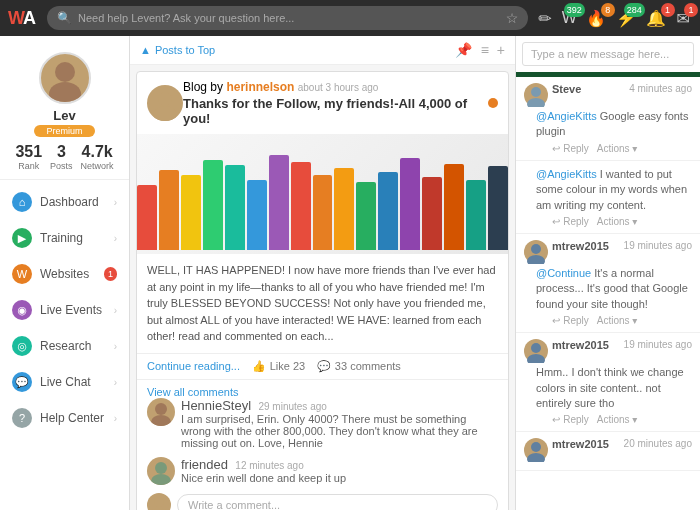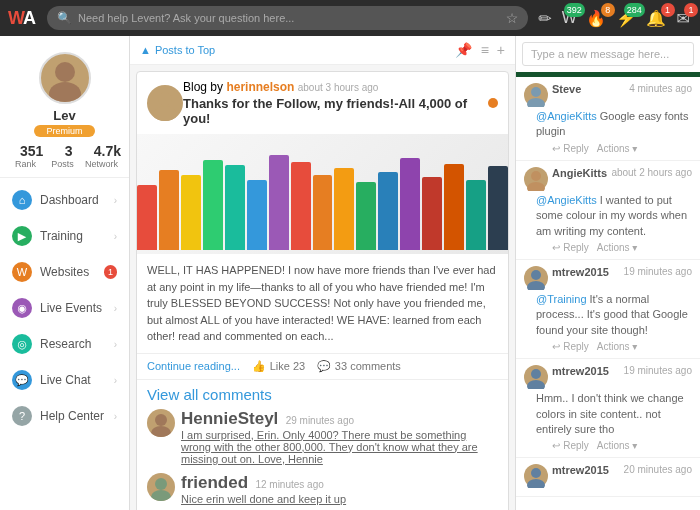--- a/index.html
+++ b/index.html
@@ -32,21 +32,21 @@
     .left-sidebar {
       width: 130px; background: white; border-right: 1px solid #ddd; display: flex; flex-direction: column; padding-top: 8px; flex-shrink: 0;
     }
     .profile-area { display: flex; flex-direction: column; align-items: center; padding: 8px; border-bottom: 1px solid #eee; margin-bottom: 4px; }
     .avatar { width: 52px; height: 52px; border-radius: 50%; background: #c0a070; overflow: hidden; display: flex; align-items: center; justify-content: center; border: 2px solid #ddd; }
     .avatar svg { width: 48px; height: 48px; }
     .username { font-weight: bold; font-size: 13px; margin-top: 4px; color: #333; }
     .user-badge { background: #f0a030; color: white; border-radius: 8px; font-size: 9px; padding: 1px 12px; margin-top: 2px; }
     .user-stats { display: flex; gap: 8px; margin-top: 6px; }
     .stat { display: flex; flex-direction: column; align-items: center; font-size: 9px; color: #777; }
-    .stat strong { font-size: 14px; color: #333; margin-left: 12px; }
+    .stat strong { font-size: 16px; color: #333; }
 
     .nav-item {
       display: flex; align-items: center; padding: 8px 12px; cursor: pointer; color: #555; font-size: 12px; gap: 8px; position: relative;
     }
     .nav-icon { width: 20px; height: 20px; border-radius: 50%; display: flex; align-items: center; justify-content: center; font-size: 11px; flex-shrink: 0; }
     .nav-icon.blue { background: #3498db; color: white; }
     .nav-icon.green { background: #27ae60; color: white; }
     .nav-icon.orange { background: #e67e22; color: white; }
     .nav-icon.purple { background: #9b59b6; color: white; }
     .nav-icon.teal { background: #1abc9c; color: white; }
@@ -76,27 +76,27 @@
     }
     .silhouettes { display: flex; align-items: flex-end; justify-content: center; gap: 2px; padding-bottom: 4px; width: 100%; height: 100%; }
     .sil { width: 22px; border-radius: 2px 2px 0 0; }
     .post-text { font-size: 11px; color: #555; padding: 8px 10px; line-height: 1.5; }
     .post-actions { display: flex; align-items: center; gap: 12px; padding: 6px 10px; border-top: 1px solid #eee; }
     .read-more { color: #3498db; font-size: 11px; cursor: pointer; }
     .like-btn, .comment-btn { display: flex; align-items: center; gap: 4px; color: #777; font-size: 11px; cursor: pointer; }
     .like-icon { color: #3498db; }
 
     .comments-section { padding: 6px 10px; border-top: 1px solid #eee; }
-    .view-all-comments { color: #3498db; font-size: 15px; cursor: pointer; margin-bottom: 6px; }
+    .view-all-comments { color: #3498db; font-size: 11px; cursor: pointer; }
     .comment { display: flex; gap: 6px; margin-bottom: 8px; align-items: flex-start; }
     .comment-avatar { width: 28px; height: 28px; border-radius: 50%; background: #c0a070; flex-shrink: 0; overflow: hidden; }
     .comment-content { flex: 1; }
-    .comment-author { font-weight: bold; color: #555; font-size: 17px; }
+    .comment-author { font-weight: normal; color: #555; font-size: 13px; }
     .comment-time { color: #aaa; font-size: 10px; margin-left: 4px; }
-    .comment-text { font-size: 11px; color: #666; text-decoration: underline; }
+    .comment-text { font-size: 11px; color: #666; }
     .comment-input-area { display: flex; align-items: center; gap: 6px; margin-top: 6px; }
     .comment-input-avatar { width: 24px; height: 24px; border-radius: 50%; background: #c0a070; flex-shrink: 0; }
     .comment-input { flex: 1; border: 1px solid #ddd; border-radius: 14px; padding: 4px 10px; font-size: 11px; outline: none; color: #666; }
     .comment-input::placeholder { color: #aaa; }
 
     
     .right-sidebar {
       width: 185px; background: white; border-left: 1px solid #ddd; display: flex; flex-direction: column; flex-shrink: 0;
     }
     .message-input-area { padding: 6px; border-bottom: 5px solid #14532d; }
@@ -349,30 +349,20 @@
         <div class="message-text">
           <span class="mention">@AngieKitts</span> Google easy fonts plugin
         </div>
         <div class="message-reply-area">
           <span class="reply-link">↩ Reply</span>
           <span class="actions-link">Actions ▾</span>
         </div>
       </div>
 
       <div class="message-item">
-        <div class="message-header">
-          <div class="message-avatar">
-            <svg viewBox="0 0 24 24" width="24" height="24">
-                <circle cx="12" cy="9" r="5" fill="#c09060"></circle>
-                <ellipse cx="12" cy="21" rx="9" ry="6" fill="#c09060"></ellipse>
-              </svg>
-          </div>
-          <span class="message-author">AngieKitts</span>
-          <span class="message-time">about 2 hours ago</span>
-        </div>
         <div class="message-text">
           <span class="mention">@AngieKitts</span> I wanted to put some colour in my words when am writing my content.
         </div>
         <div class="message-reply-area">
           <span class="reply-link">↩ Reply</span>
           <span class="actions-link">Actions ▾</span>
         </div>
       </div>
 
       <div class="message-item">
@@ -380,21 +370,21 @@
           <div class="message-avatar">
             <svg viewBox="0 0 24 24" width="24" height="24">
                 <circle cx="12" cy="9" r="5" fill="#6080a0"></circle>
                 <ellipse cx="12" cy="21" rx="9" ry="6" fill="#6080a0"></ellipse>
               </svg>
           </div>
           <span class="message-author">mtrew2015</span>
           <span class="message-time">19 minutes ago</span>
         </div>
         <div class="message-text">
-          <span class="mention">@Training</span> It's a normal process... It's good that Google found your site though!
+          <span class="mention">@Continue</span> It's a normal process... It's good that Google found your site though!
         </div>
         <div class="message-reply-area">
           <span class="reply-link">↩ Reply</span>
           <span class="actions-link">Actions ▾</span>
         </div>
       </div>
 
       <div class="message-item">
         <div class="message-header">
           <div class="message-avatar">

